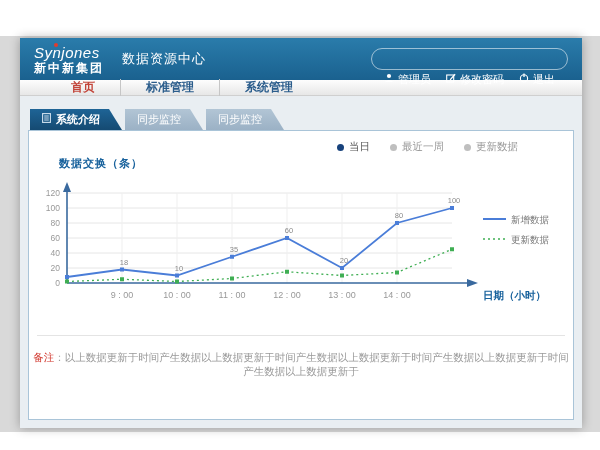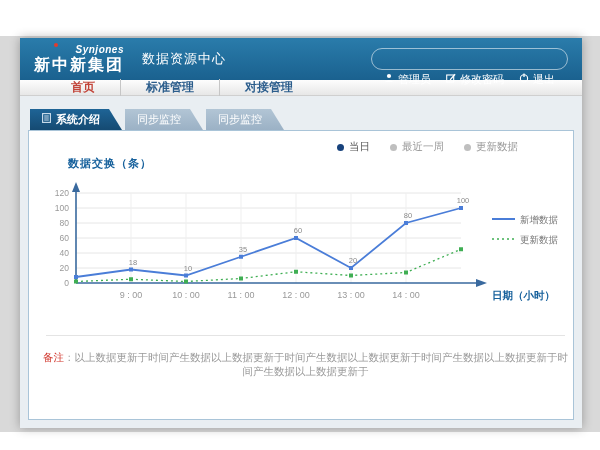--- a/index.html
+++ b/index.html
@@ -4,42 +4,42 @@
 <style>
   * { margin:0; padding:0; box-sizing:border-box; }
   html,body { width:600px; height:450px; font-family:"Liberation Sans",sans-serif; background:#ffffff; overflow:hidden; }
   .stage { position:relative; width:600px; height:450px; background:#ffffff; }
   .gray-band { position:absolute; left:0; top:36px; width:600px; height:396px; background:#d9d9d9; }
   .window { position:absolute; left:20px; top:38px; width:562px; height:390px; background:#ffffff; box-shadow:0 0 10px rgba(0,0,0,.30); display:flex; flex-direction:column; }
 
   
   .hdr { height:42px; background:linear-gradient(#2a7cab,#1a618f); display:flex; align-items:center; padding:0 14px; position:relative; }
   .logo { position:relative; line-height:1; margin-right:18px; }
-  .logo-en { color:#fff; font-size:10px; font-weight:bold; letter-spacing:.5px; font-style:italic;text-align:right; }
+  .logo-en { color:#fff; font-size:15px; font-weight:normal; letter-spacing:.5px; font-style:italic; }
   .logo-dot { position:absolute; left:20px; top:-2px; width:4px; height:4px; border-radius:50%; background:#e23b2e; }
-  .logo-cn { color:#fff; font-size:16px; font-weight:bold; letter-spacing:2px; margin-top:2px; }
+  .logo-cn { color:#fff; font-size:12px; font-weight:bold; letter-spacing:2px; margin-top:2px; }
   .app-title { color:#fff; font-size:13px; letter-spacing:1px; }
   .user-pill { position:absolute; right:14px; top:10px; height:22px; border:1px solid rgba(255,255,255,.55); border-radius:12px; display:flex; align-items:center; padding:0 12px; gap:15px; }
   .user-pill a { color:#fff; font-size:11px; text-decoration:none; display:flex; align-items:center; gap:4px; cursor:pointer;margin-top:40px; }
   .pic { display:inline-block; }
 
   
   .nav { height:16px; background:linear-gradient(#fdfdfd,#e7e7e7); border-bottom:1px solid #cfcfcf; display:flex; align-items:center; padding-left:26px; }
   .nav-item { font-size:12px; font-weight:bold; color:#2b5d8c; padding:0 25px; cursor:pointer; position:relative; }
   .nav-item.active { color:#c2453a; }
   .nav-item + .nav-item { border-left:1px solid #c6c6c6; }
 
   
   .content { flex:1; background:#e9eef2; padding:8px; display:flex; flex-direction:column; }
   .tabs { display:flex; margin-top:5px; padding-left:2px; }
   .tab { height:21px; line-height:21px; color:#fff; font-size:11px; padding:0 22px 0 12px; margin-right:3px; cursor:pointer;
          clip-path:polygon(0 0, calc(100% - 13px) 0, 100% 100%, 0 100%); display:flex; align-items:center; gap:5px;
          background:linear-gradient(#b2c5d5,#9bb1c5); }
   .tab.active { background:linear-gradient(#1e6496,#154a72); font-weight:bold; }
-  .panel { flex:1; background:#fff; border:1px solid #a9c4d8; position:relative; overflow:hidden;padding-left:9px; }
+  .panel { flex:1; background:#fff; border:1px solid #a9c4d8; position:relative; overflow:hidden; }
 
   .filter-row { display:flex; justify-content:flex-end; gap:20px; padding:9px 55px 0 0; }
   .filter { display:flex; align-items:center; gap:5px; font-size:10.5px; color:#999; cursor:pointer; }
   .filter .dot { width:7px; height:7px; border-radius:50%; background:#bfbfbf; }
   .filter.active { color:#555; }
   .filter.active .dot { background:#17427c; }
 
   .ylabel { margin:2px 0 0 30px; font-size:11px; font-weight:bold; color:#17619c; letter-spacing:1px; }
   .chart-wrap { margin-left:8px; }
   .divider { border-top:1px solid #e4e4e4; margin:10px 8px 0 8px; }
@@ -87,21 +87,21 @@
               </svg>
           </span>
           <span>退出</span>
         </a>
       </div>
     </div>
 
     <div class="nav">
       <div class="nav-item active">首页</div>
       <div class="nav-item">标准管理</div>
-      <div class="nav-item">对接管理</div>
+      <div class="nav-item">系统管理</div>
     </div>
 
     <div class="content">
       <div class="tabs">
         <div class="tab active">
           <span>
             <svg width="9" height="10" viewBox="0 0 9 10">
                 <rect x="0.6" y="0.6" width="7.8" height="8.8" fill="none" stroke="#cfe0ee" stroke-width="1.1"></rect>
                 <line x1="2.2" y1="3" x2="6.8" y2="3" stroke="#cfe0ee"></line>
                 <line x1="2.2" y1="5" x2="6.8" y2="5" stroke="#cfe0ee"></line>

